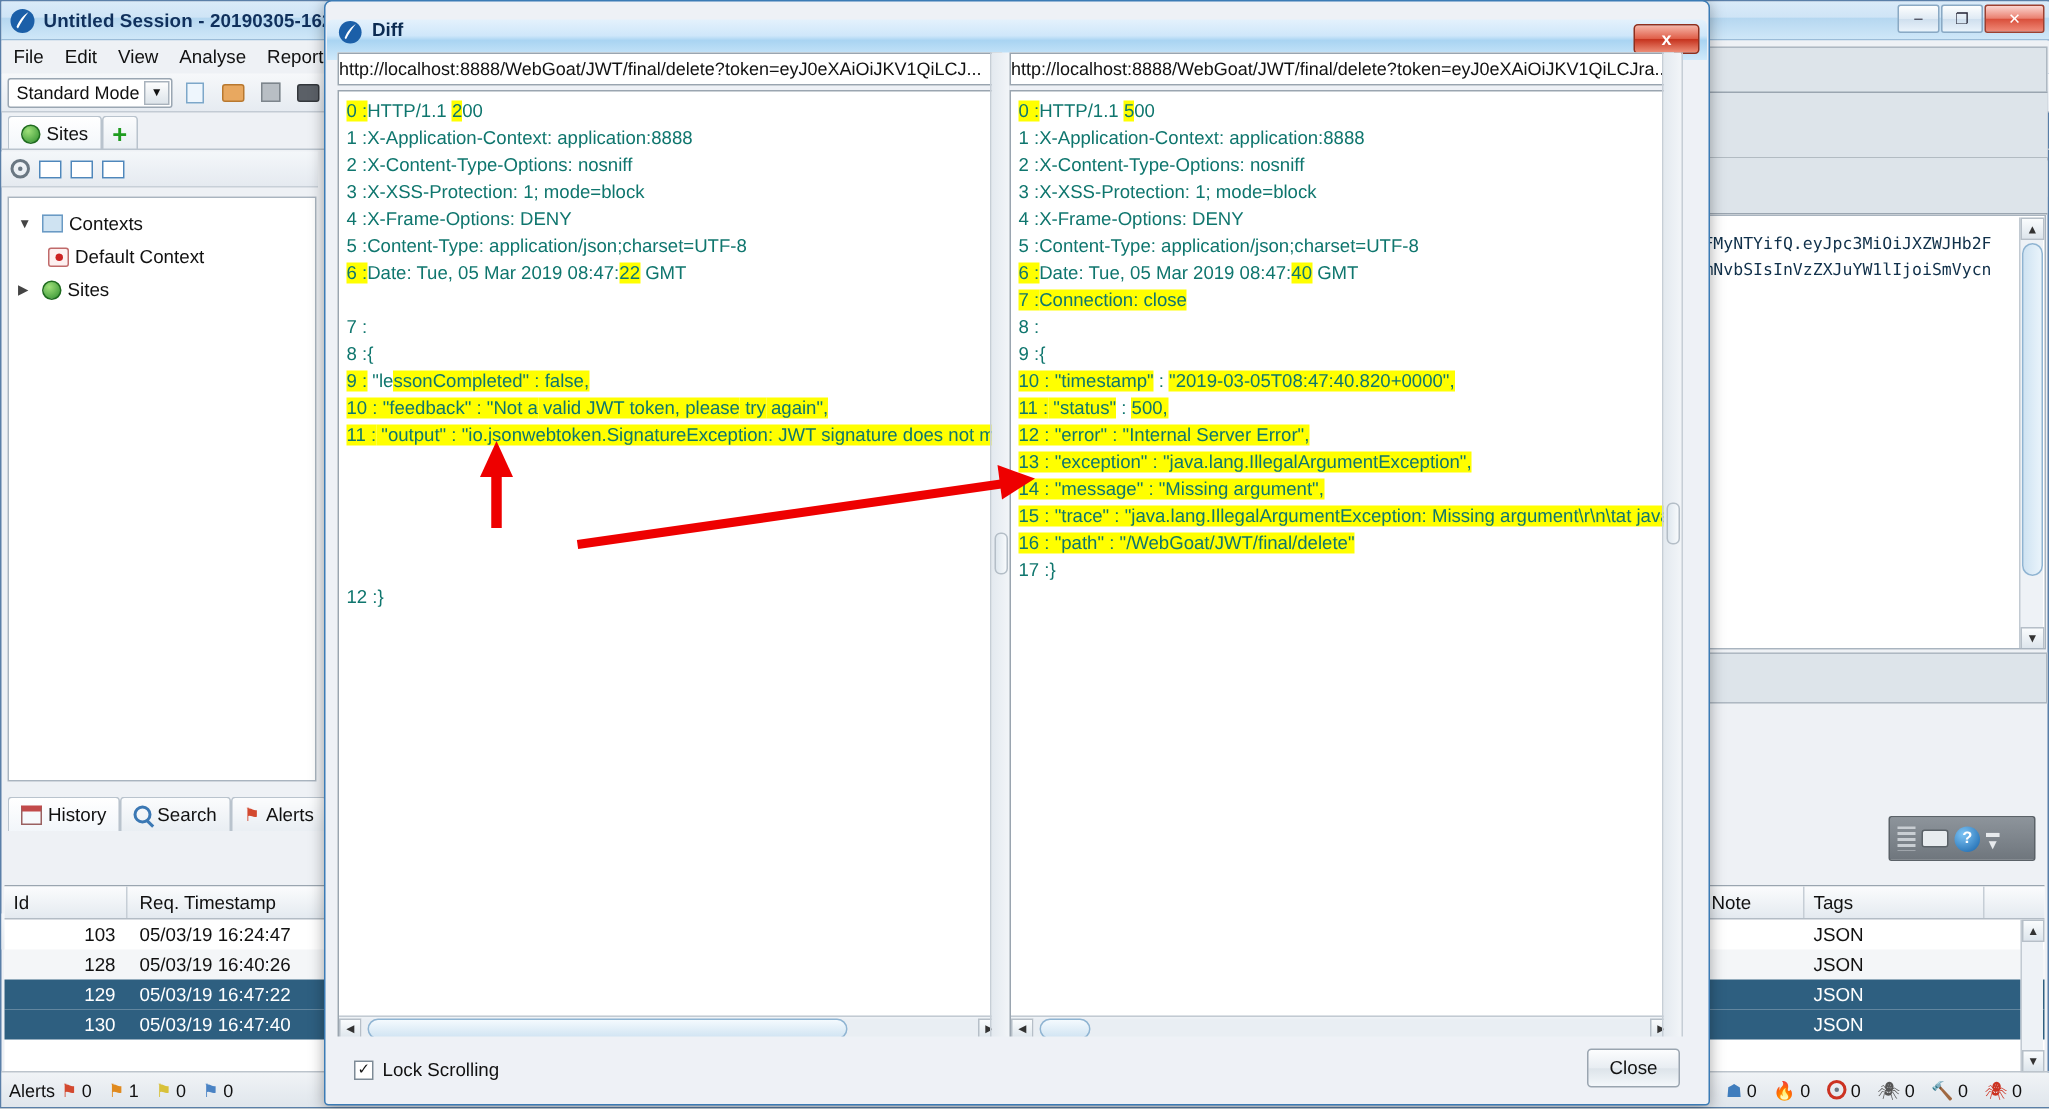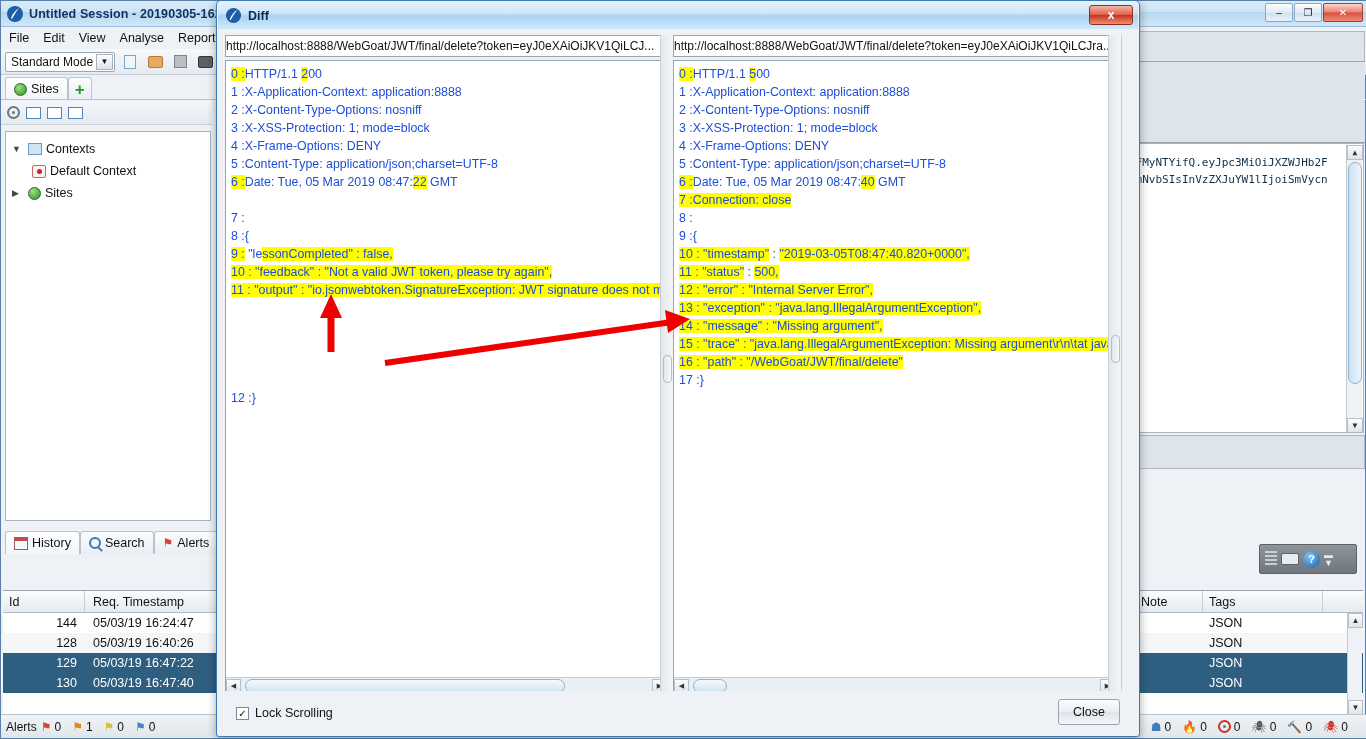--- a/index.html
+++ b/index.html
@@ -167,24 +167,24 @@
 
   
   .diff-dialog {
     position: absolute; left: 216px; top: 0px; width: 924px; height: 737px;
     background: #eef1f6;
     border: 1px solid #3b7bb5;
     border-radius: 5px 5px 3px 3px;
     box-shadow: 0 2px 10px rgba(0,0,0,.35);
   }
   .diff-titlebar {
-    position: absolute; left: 1px; top: 1px; width: 920px; height: 27px;
+    position: absolute; left: 1px; top: 12px; width: 920px; height: 27px;
     background: linear-gradient(to bottom,#e4f1fc 0%, #cfe7fa 40%, #a9d4f2 52%, #cfe9fb 100%);
     border-radius: 4px 4px 0 0;
-    display: flex; align-items: center;
+    display: flex; align-items: flex-start;
   }
   .diff-title-icon { width:17px; height:17px; margin-left:7px; margin-right:6px; position:relative; }
   .diff-title-text { font-size:12.5px; color:#0b2b52; font-weight:bold; }
   .diff-close-btn {
     position:absolute; right:5px; top:3px; width:44px; height:20px; border-radius:3px;
     background: linear-gradient(to bottom,#f6b5a8,#e0604a 48%,#c6341f 52%,#ee8f79);
     border:1px solid #8f2f1d; color:#fff; font-size:12px;
     display:flex; align-items:center; justify-content:center; font-weight:bold;
   }
 
@@ -194,21 +194,21 @@
   }
   .panel-url {
     height: 22px; border: 1px solid #9aa5b0; background: #fff;
     font-size: 12px; color: #111; display: flex; align-items: center;
     padding-left: 0; white-space: nowrap; overflow: hidden;
   }
   .panel-body {
     border: 1px solid #9aa5b0; background: #fff; position: relative; overflow: hidden;
   }
   .code-line {
-    font-size: 12.4px; color: #1d4ed8; line-height: 18px; white-space: nowrap;
+    font-size: 12.4px; color: #0f766e; line-height: 18px; white-space: nowrap;
     padding-left: 5px; height: 18px;
   }
   .hl { background: #ffff00; }
   .code-area { position:absolute; left:0; top:4px; right:0; }
 
   .hscroll {
     position:absolute; bottom:0; left:0; height:16px; right:0;
     background:#eef2f6; border-top:1px solid #c2cad2; display:flex; align-items:center;
   }
   .hs-arrow { width:15px; height:14px; display:flex; align-items:center; justify-content:center;
@@ -418,21 +418,21 @@
       <div class="hdr-row">
         <div class="hdr-cell cell-id" style="text-align:left;padding-left:6px;">Id</div>
         <div class="hdr-cell cell-ts">Req. Timestamp</div>
         <div class="hdr-cell" style="width:910px;"></div>
         <div class="hdr-cell cell-note">Note</div>
         <div class="hdr-cell cell-tags">Tags</div>
         <div class="hdr-cell" style="width:20px;border-right:none;"></div>
       </div>
 
       <div class="data-row">
-        <div class="cell-id">144</div>
+        <div class="cell-id">103</div>
         <div class="cell-ts">05/03/19 16:24:47</div>
         <div style="width:910px;"></div>
         <div class="cell-note"></div>
         <div class="cell-tags">JSON</div>
       </div>
       <div class="data-row alt">
         <div class="cell-id">128</div>
         <div class="cell-ts">05/03/19 16:40:26</div>
         <div style="width:910px;"></div>
         <div class="cell-note"></div>

